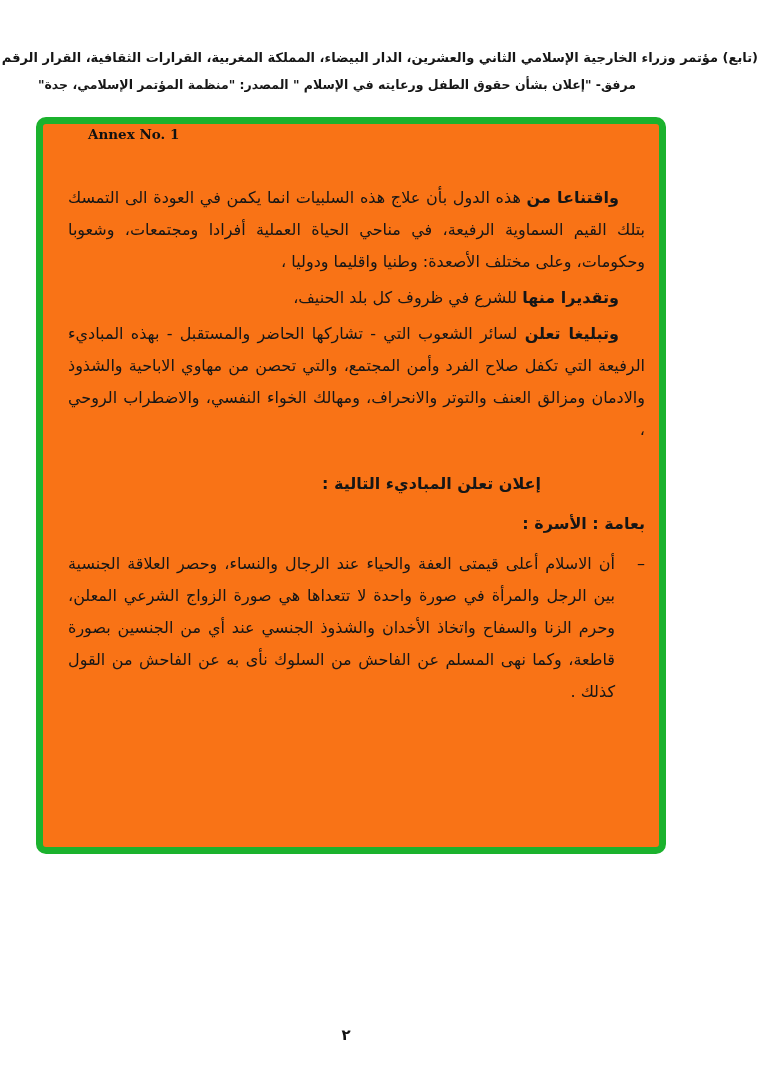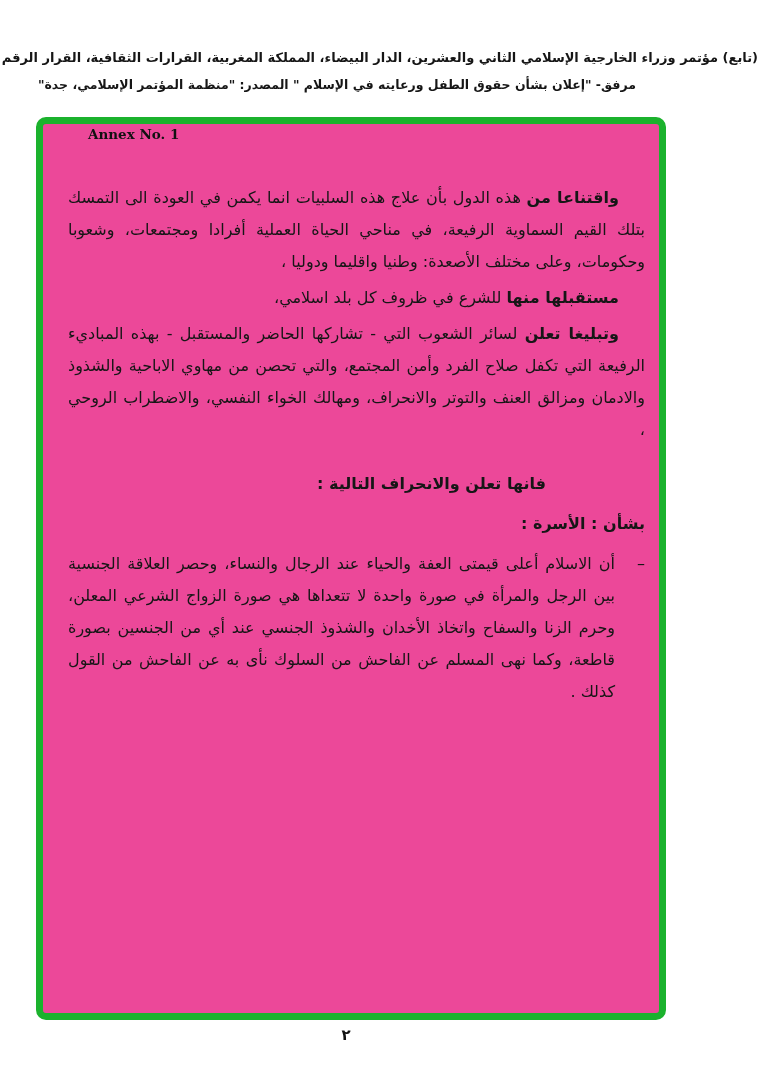--- a/index.html
+++ b/index.html
@@ -29,25 +29,25 @@
     position: relative;
     left: -42px;
     margin-top: 12px;
     font-size: 12.5px;
     white-space: nowrap;
   }
   
   .annex-box {
     position: absolute;
     left: 36px; top: 117px;
-    width: 630px; height: 903px;
+    width: 630px; height: 737px;
     box-sizing: border-box;
     border: 7px solid #be185d;
     border-radius: 10px;
-    background: #ec4899;
+    background: #f97316;
   }
   .annex-label {
     position: absolute;
     top: 2px; left: 45px;
     font-family: "DejaVu Serif", serif;
     font-weight: bold;
     font-size: 13.5px;
     color: #111111;
   }
   
@@ -115,28 +115,28 @@
   <div class="annex-box" style="border-color: rgb(27, 178, 45);">
     <div class="annex-label">Annex No. 1</div>
 
     <div class="content">
 
       <p class="para"><span class="lead">واقتناعا من</span> <span>هذه الدول بأن علاج هذه السلبيات انما يكمن في العودة الى التمسك بتلك القيم السماوية الرفيعة، في مناحي الحياة العملية أفرادا ومجتمعات، وشعوبا وحكومات، وعلى مختلف الأصعدة: وطنيا واقليما ودوليا ،</span></p>
 
 
 
 
-      <p class="para"><span class="lead">مستقبلها منها</span> <span>للشرع في ظروف كل بلد اسلامي،</span></p>
+      <p class="para"><span class="lead">وتقديرا منها</span> <span>للشرع في ظروف كل بلد الحنيف،</span></p>
 
 
       <p class="para"><span class="lead">وتبليغا تعلن</span> <span>لسائر الشعوب التي - تشاركها الحاضر والمستقبل - بهذه المباديء الرفيعة التي تكفل صلاح الفرد وأمن المجتمع، والتي تحصن من مهاوي الاباحية والشذوذ والادمان ومزالق العنف والتوتر والانحراف، ومهالك الخواء النفسي، والاضطراب الروحي ،</span></p>
 
-      <p class="declare-heading">فانها تعلن والانحراف التالية :</p>
+      <p class="declare-heading">إعلان تعلن المباديء التالية :</p>
 
-      <p class="section-heading">بشأن : الأسرة :</p>
+      <p class="section-heading">بعامة : الأسرة :</p>
 
       <div class="list-item">
         <span class="marker">–</span>
         <span class="item-text">أن الاسلام أعلى قيمتى العفة والحياء عند الرجال والنساء، وحصر العلاقة الجنسية بين الرجل والمرأة في صورة واحدة لا تتعداها هي صورة الزواج الشرعي المعلن، وحرم الزنا والسفاح واتخاذ الأخدان والشذوذ الجنسي عند أي من الجنسين بصورة قاطعة، وكما نهى المسلم عن الفاحش من السلوك نأى به عن الفاحش من القول كذلك .</span>
       </div>
 
     </div>
   </div>
 
   <div class="page-number">٢</div>

